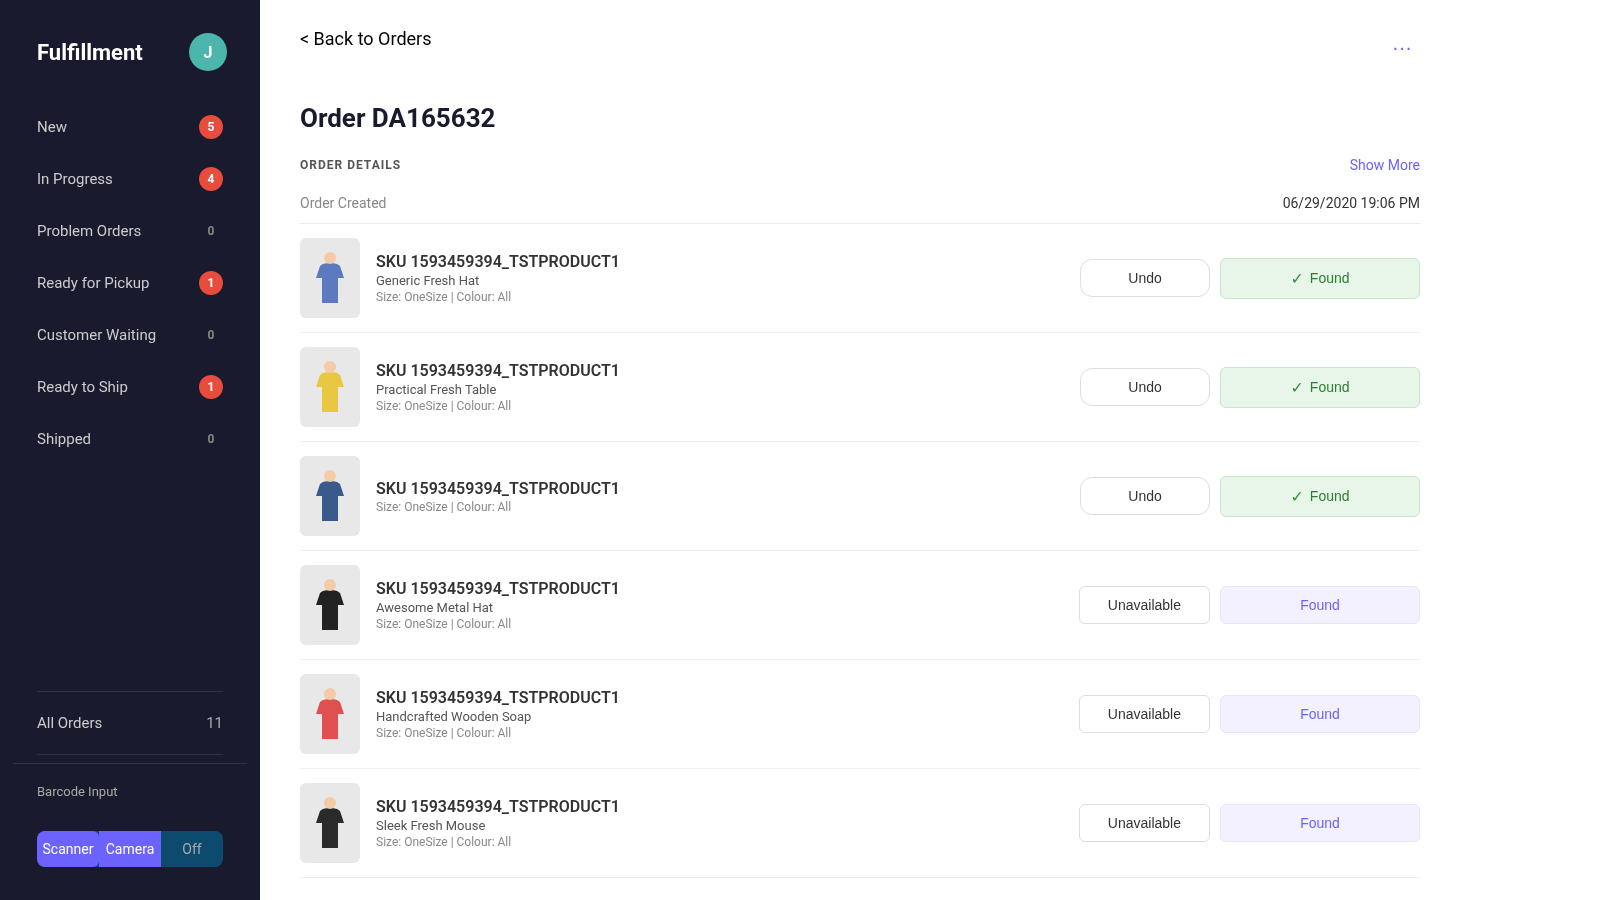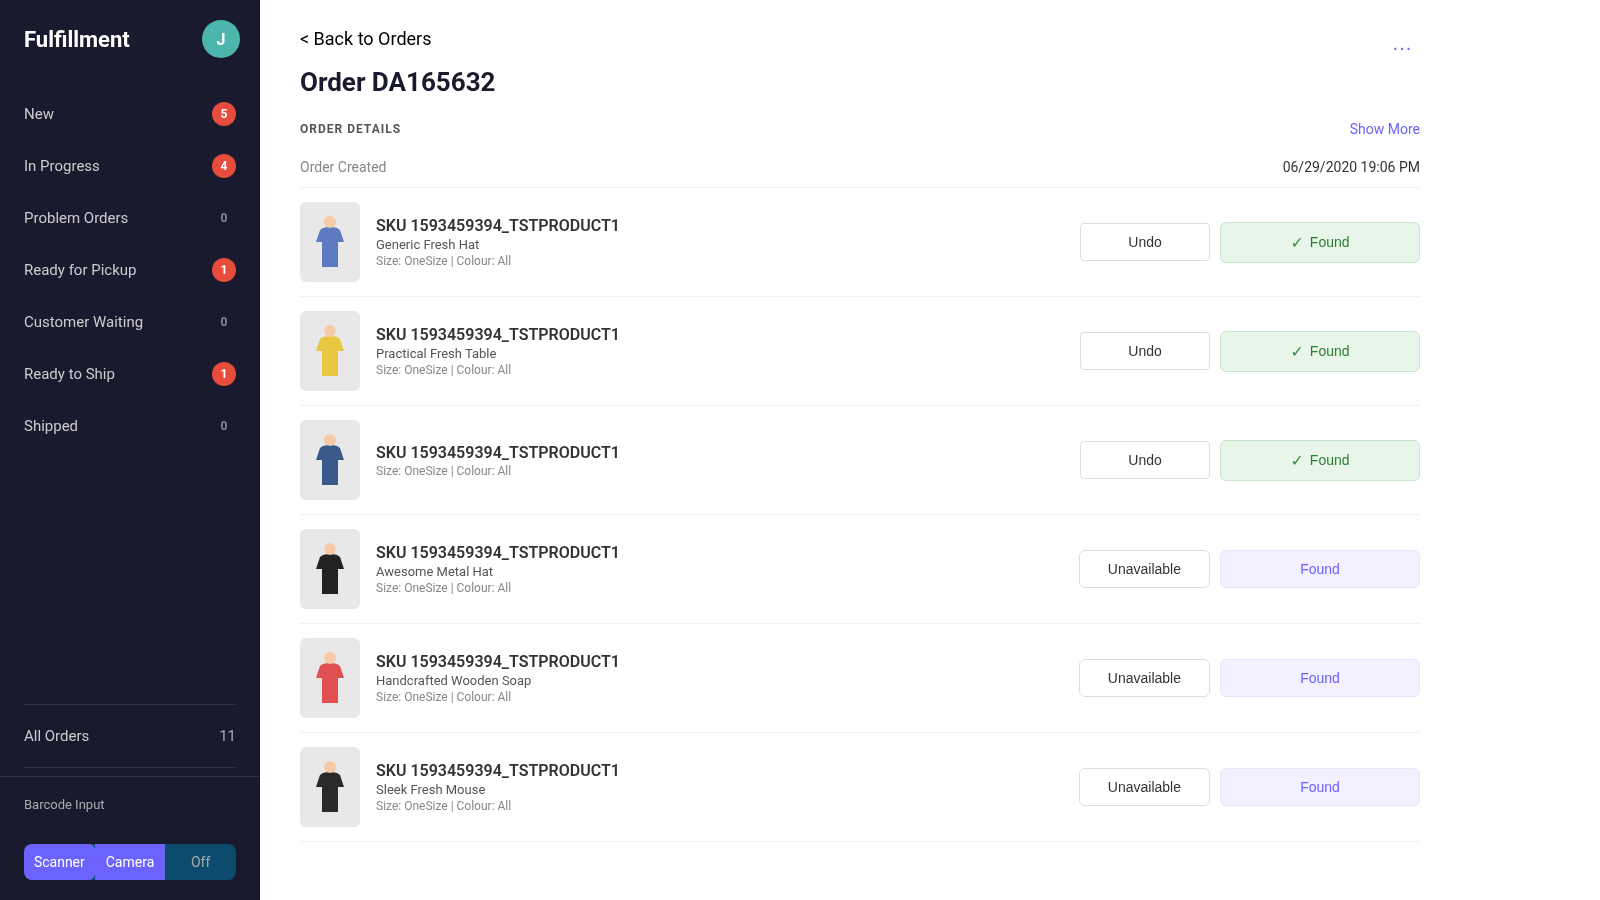--- a/index.html
+++ b/index.html
@@ -6,21 +6,21 @@
     body { font-family: -apple-system, BlinkMacSystemFont, 'Segoe UI', Roboto, sans-serif; display: flex; height: 100vh; overflow: hidden; background: #f5f5f5; }
 
     
     #sidebar {
       width: 260px;
       min-width: 260px;
       background: #1a1a2e;
       color: #fff;
       display: flex;
       flex-direction: column;
-      padding: 0;
+      padding: 13px;
       height: 100vh;
       overflow-y: auto;
     }
     .sidebar-header {
       display: flex;
       align-items: center;
       justify-content: space-between;
       padding: 20px 20px 20px 24px;
     }
     .sidebar-title {
@@ -125,20 +125,21 @@
       font-size: 18px;
       cursor: pointer;
       display: inline-block;
       margin-bottom: 16px;
     }
     .order-title {
       font-size: 26px;
       font-weight: 700;
       color: #1a1a2e;
       margin-bottom: 24px;
+      margin-top: 36px;
     }
     .section-header {
       display: flex;
       align-items: center;
       justify-content: space-between;
       margin-bottom: 10px;
     }
     .section-label {
       font-size: 12px;
       font-weight: 700;
@@ -214,21 +215,21 @@
       display: flex;
       gap: 10px;
       align-items: center;
       margin-left: auto;
       flex-shrink: 0;
     }
     .btn-undo {
       padding: 10px 28px;
       border: 1px solid #ddd;
       background: #fff;
-      border-radius: 4px;
+      border-radius: 12px;
       font-size: 14px;
       cursor: pointer;
       color: #333;
       min-width: 130px;
       text-align: center;
     }
     .btn-found {
       padding: 10px 28px;
       border: 1px solid #c8e6c9;
       background: #e8f5e9;

